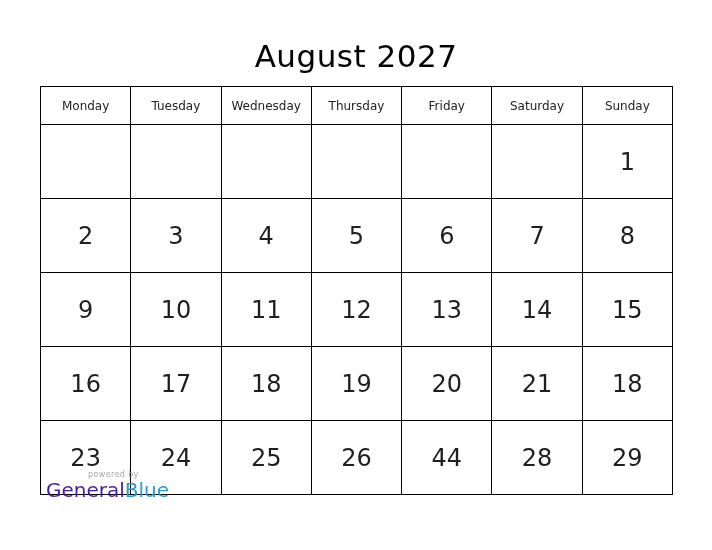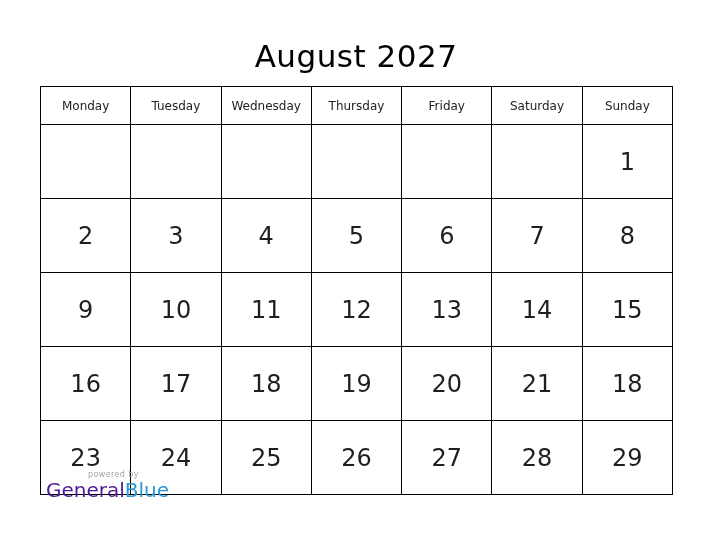--- a/index.html
+++ b/index.html
@@ -135,21 +135,21 @@
           <td>19</td>
           <td>20</td>
           <td>21</td>
           <td>18</td>
         </tr>
         <tr>
           <td>23</td>
           <td>24</td>
           <td>25</td>
           <td>26</td>
-          <td>27</td>
+          <td>44</td>
           <td>28</td>
           <td>29</td>
         </tr>
       </tbody>
   </table>
 
   <div class="footer">
     <div class="powered-by">powered by</div>
     <div class="brand"><span class="brand-general">General</span><span class="brand-blue">Blue</span></div>
   </div>

